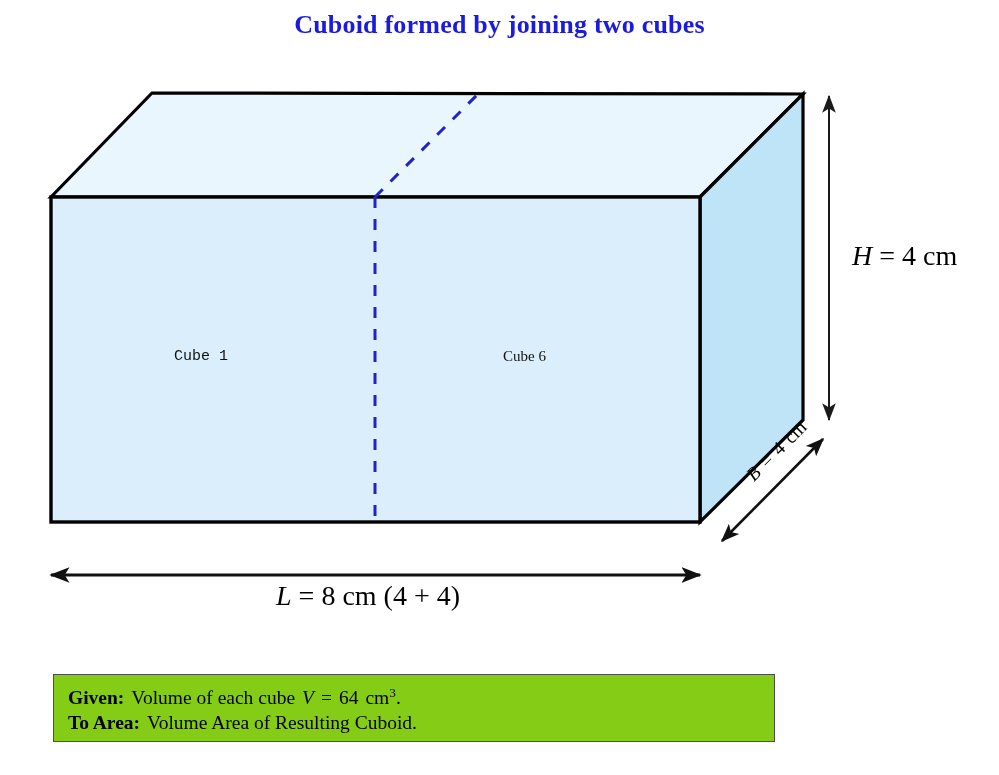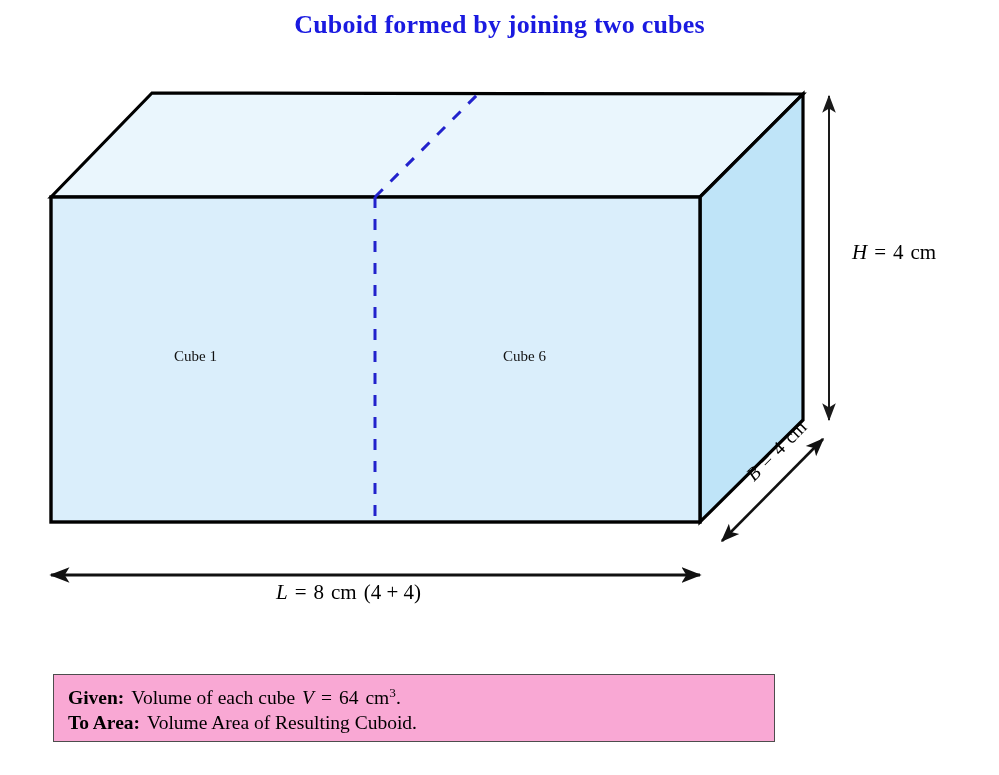--- a/index.html
+++ b/index.html
@@ -37,21 +37,21 @@
   #figure {
     position: absolute;
     left: 0;
     top: 0;
     width: 999px;
     height: 660px;
   }
   .mlabel {
     position: absolute;
     font-family: "Liberation Serif", "DejaVu Serif", serif;
-    font-size: 21px;
+    font-size: 28px;
     color: #000;
     white-space: nowrap;
   }
   .mlabel i {
     font-style: italic;
     font-family: "Liberation Serif", "DejaVu Serif", serif;
   }
   .facelabel {
     position: absolute;
     font-family: "Liberation Serif", "DejaVu Serif", serif;
@@ -70,33 +70,34 @@
     transform-origin: left top;
     font-size: 19px;
   }
   #label-l {
     left: 276px;
     top: 580px;
   }
   #label-cube1 {
     left: 174px;
     top: 348px;
+    font-family: Liberation Mono, monospace;
   }
   #label-cube2 {
     left: 503px;
     top: 348px;
   }
   #infobox {
     position: absolute;
     left: 53px;
     top: 674px;
     width: 722px;
     height: 68px;
     border: 1.2px solid #4d4d4d;
-    background: #f9a8d4;
+    background: #84cc16;
     box-sizing: border-box;
     padding: 10px 0 0 14px;
   }
   .infoline {
     font-family: "Liberation Serif", "DejaVu Serif", serif;
     font-size: 19.5px;
     line-height: 25px;
     color: #000;
     white-space: nowrap;
   }

